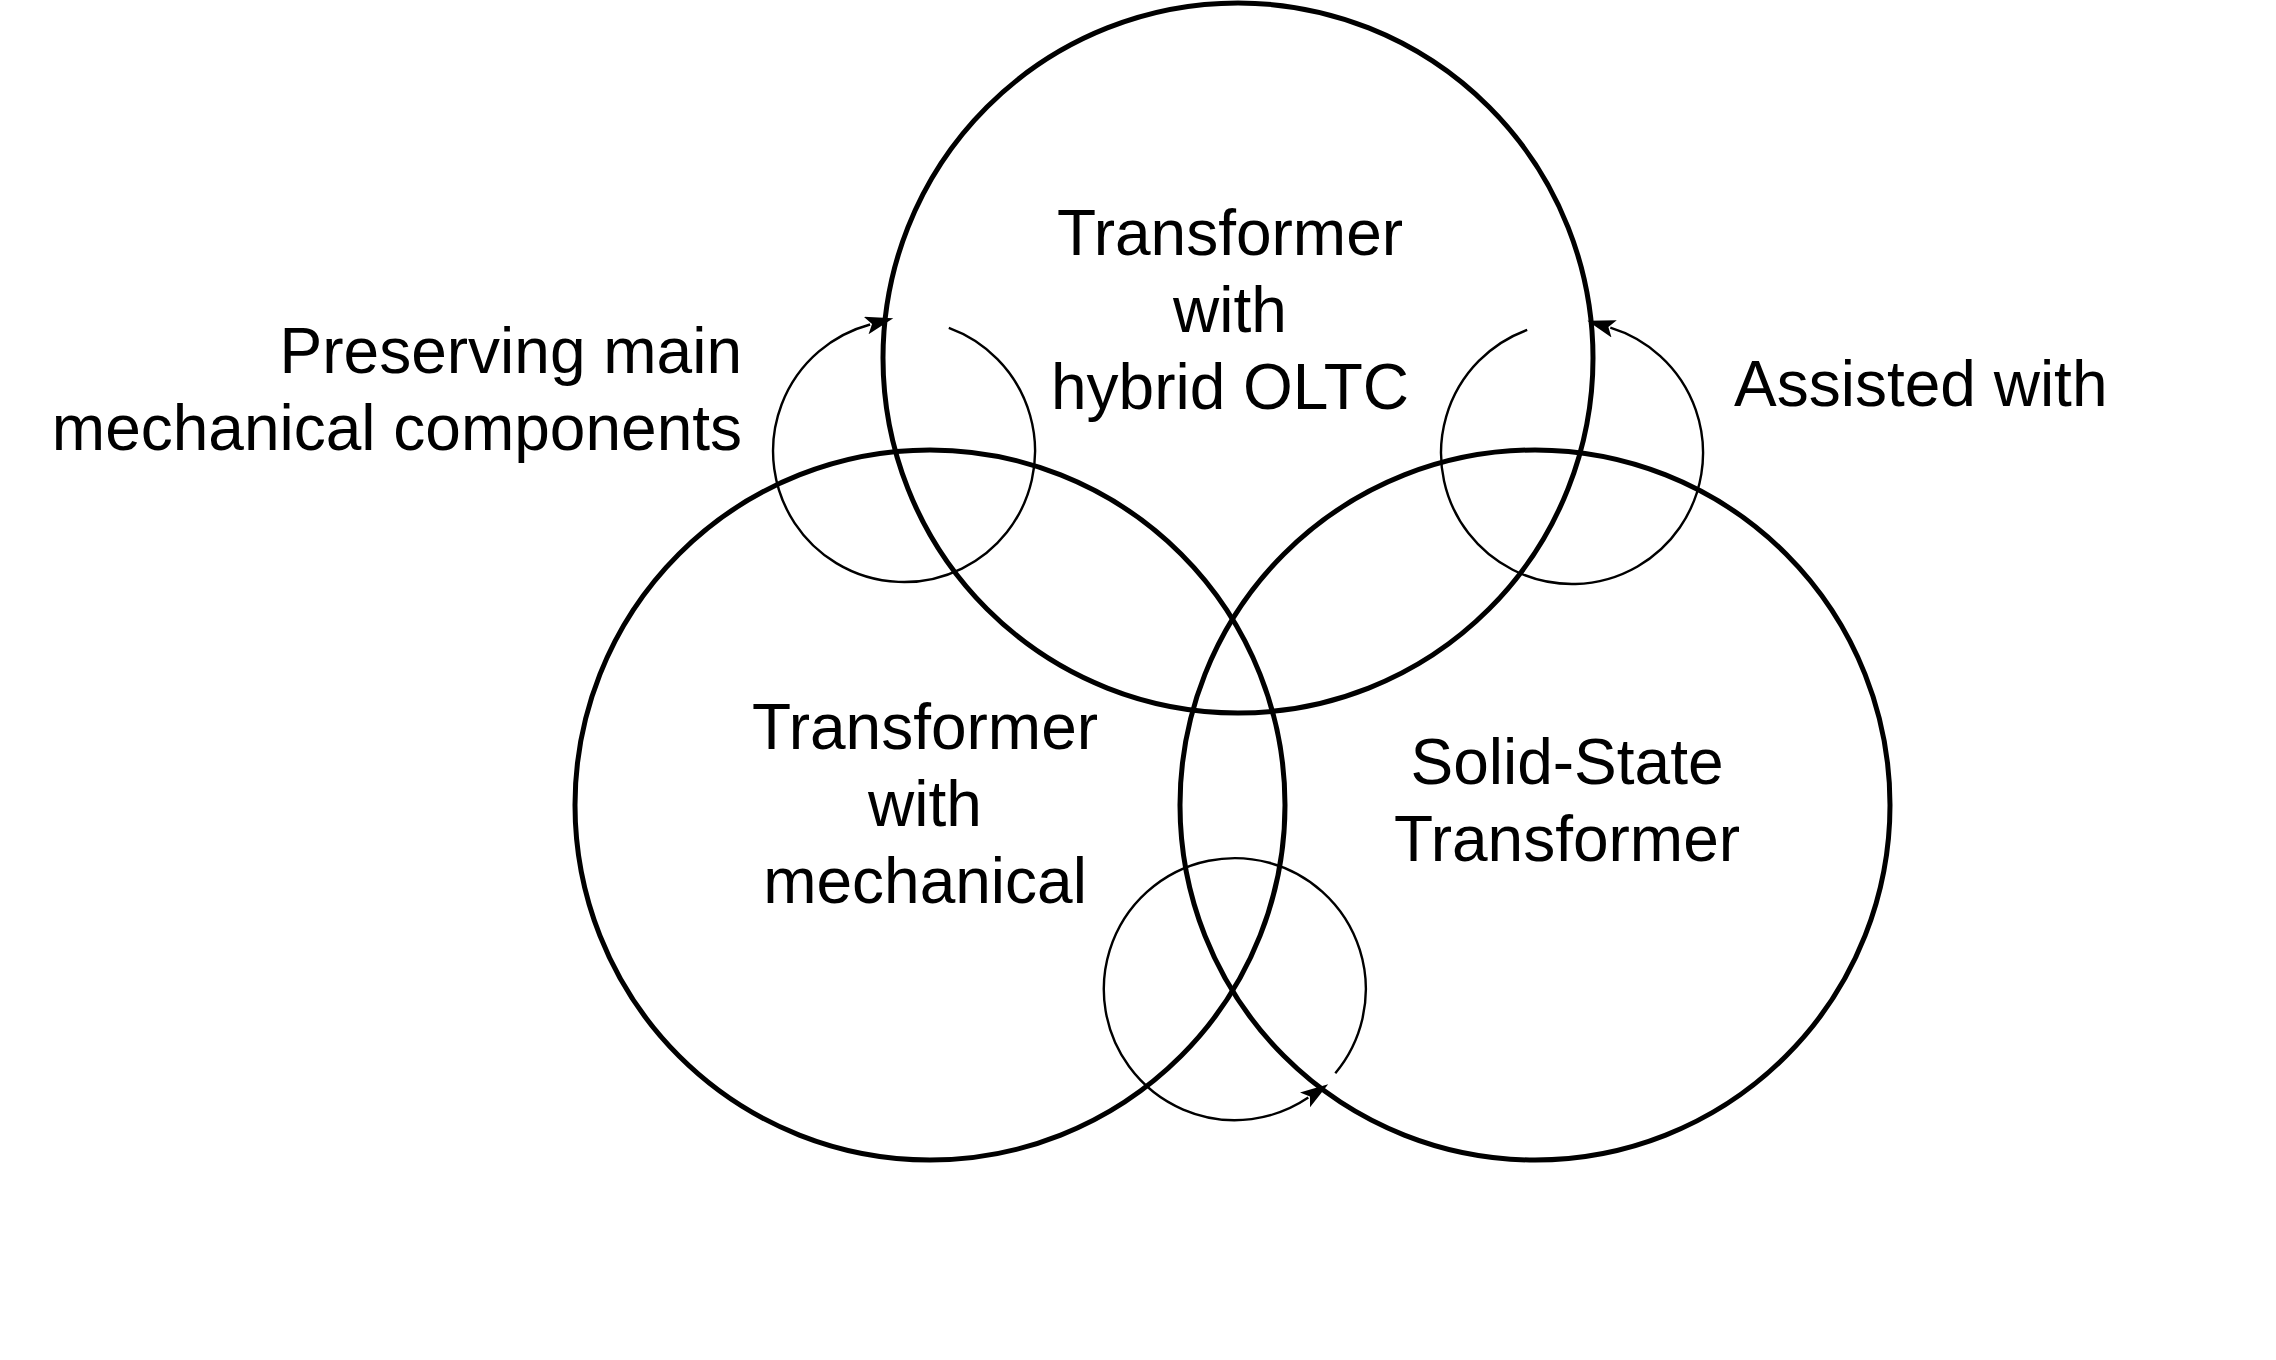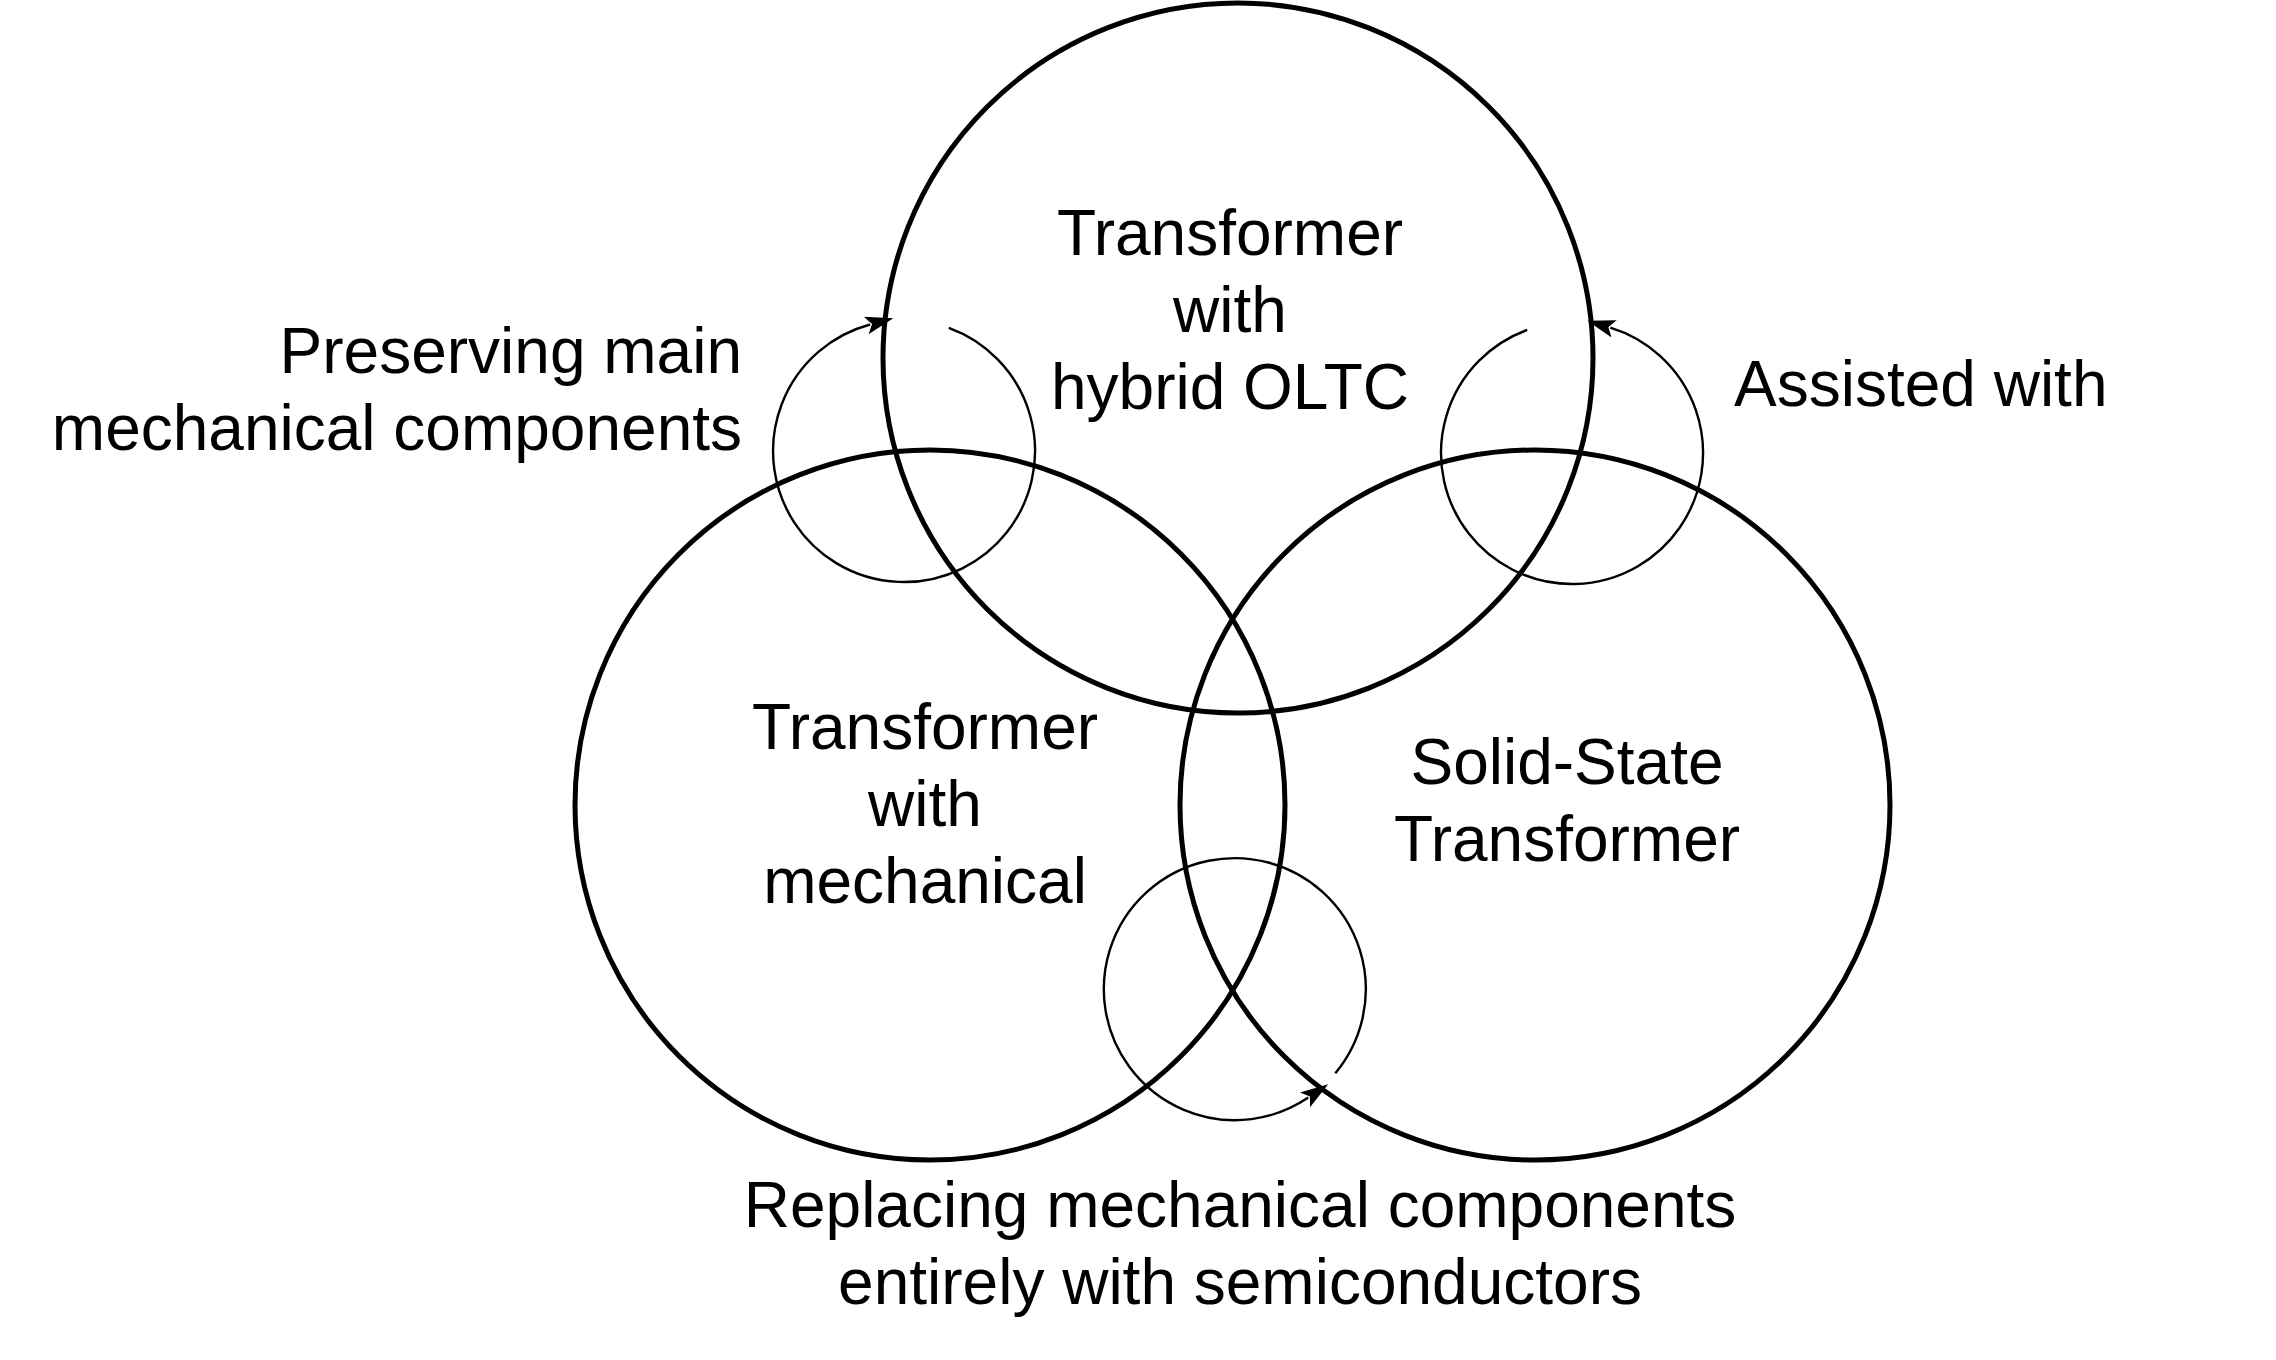--- a/index.html
+++ b/index.html
@@ -98,18 +98,14 @@
 
   <div class="lbl right-aligned lbl-left-ann">
     <div>Preserving main</div>
     <div>mechanical components</div>
   </div>
 
   <div class="lbl left-aligned lbl-right-ann">
     <div>Assisted with</div>
   </div>
 
-  <div class="lbl centered lbl-bottom-ann">
-    <div>Replacing mechanical components</div>
-    <div>entirely with semiconductors</div>
-  </div>
 
 </div>
 
 </body></html>

